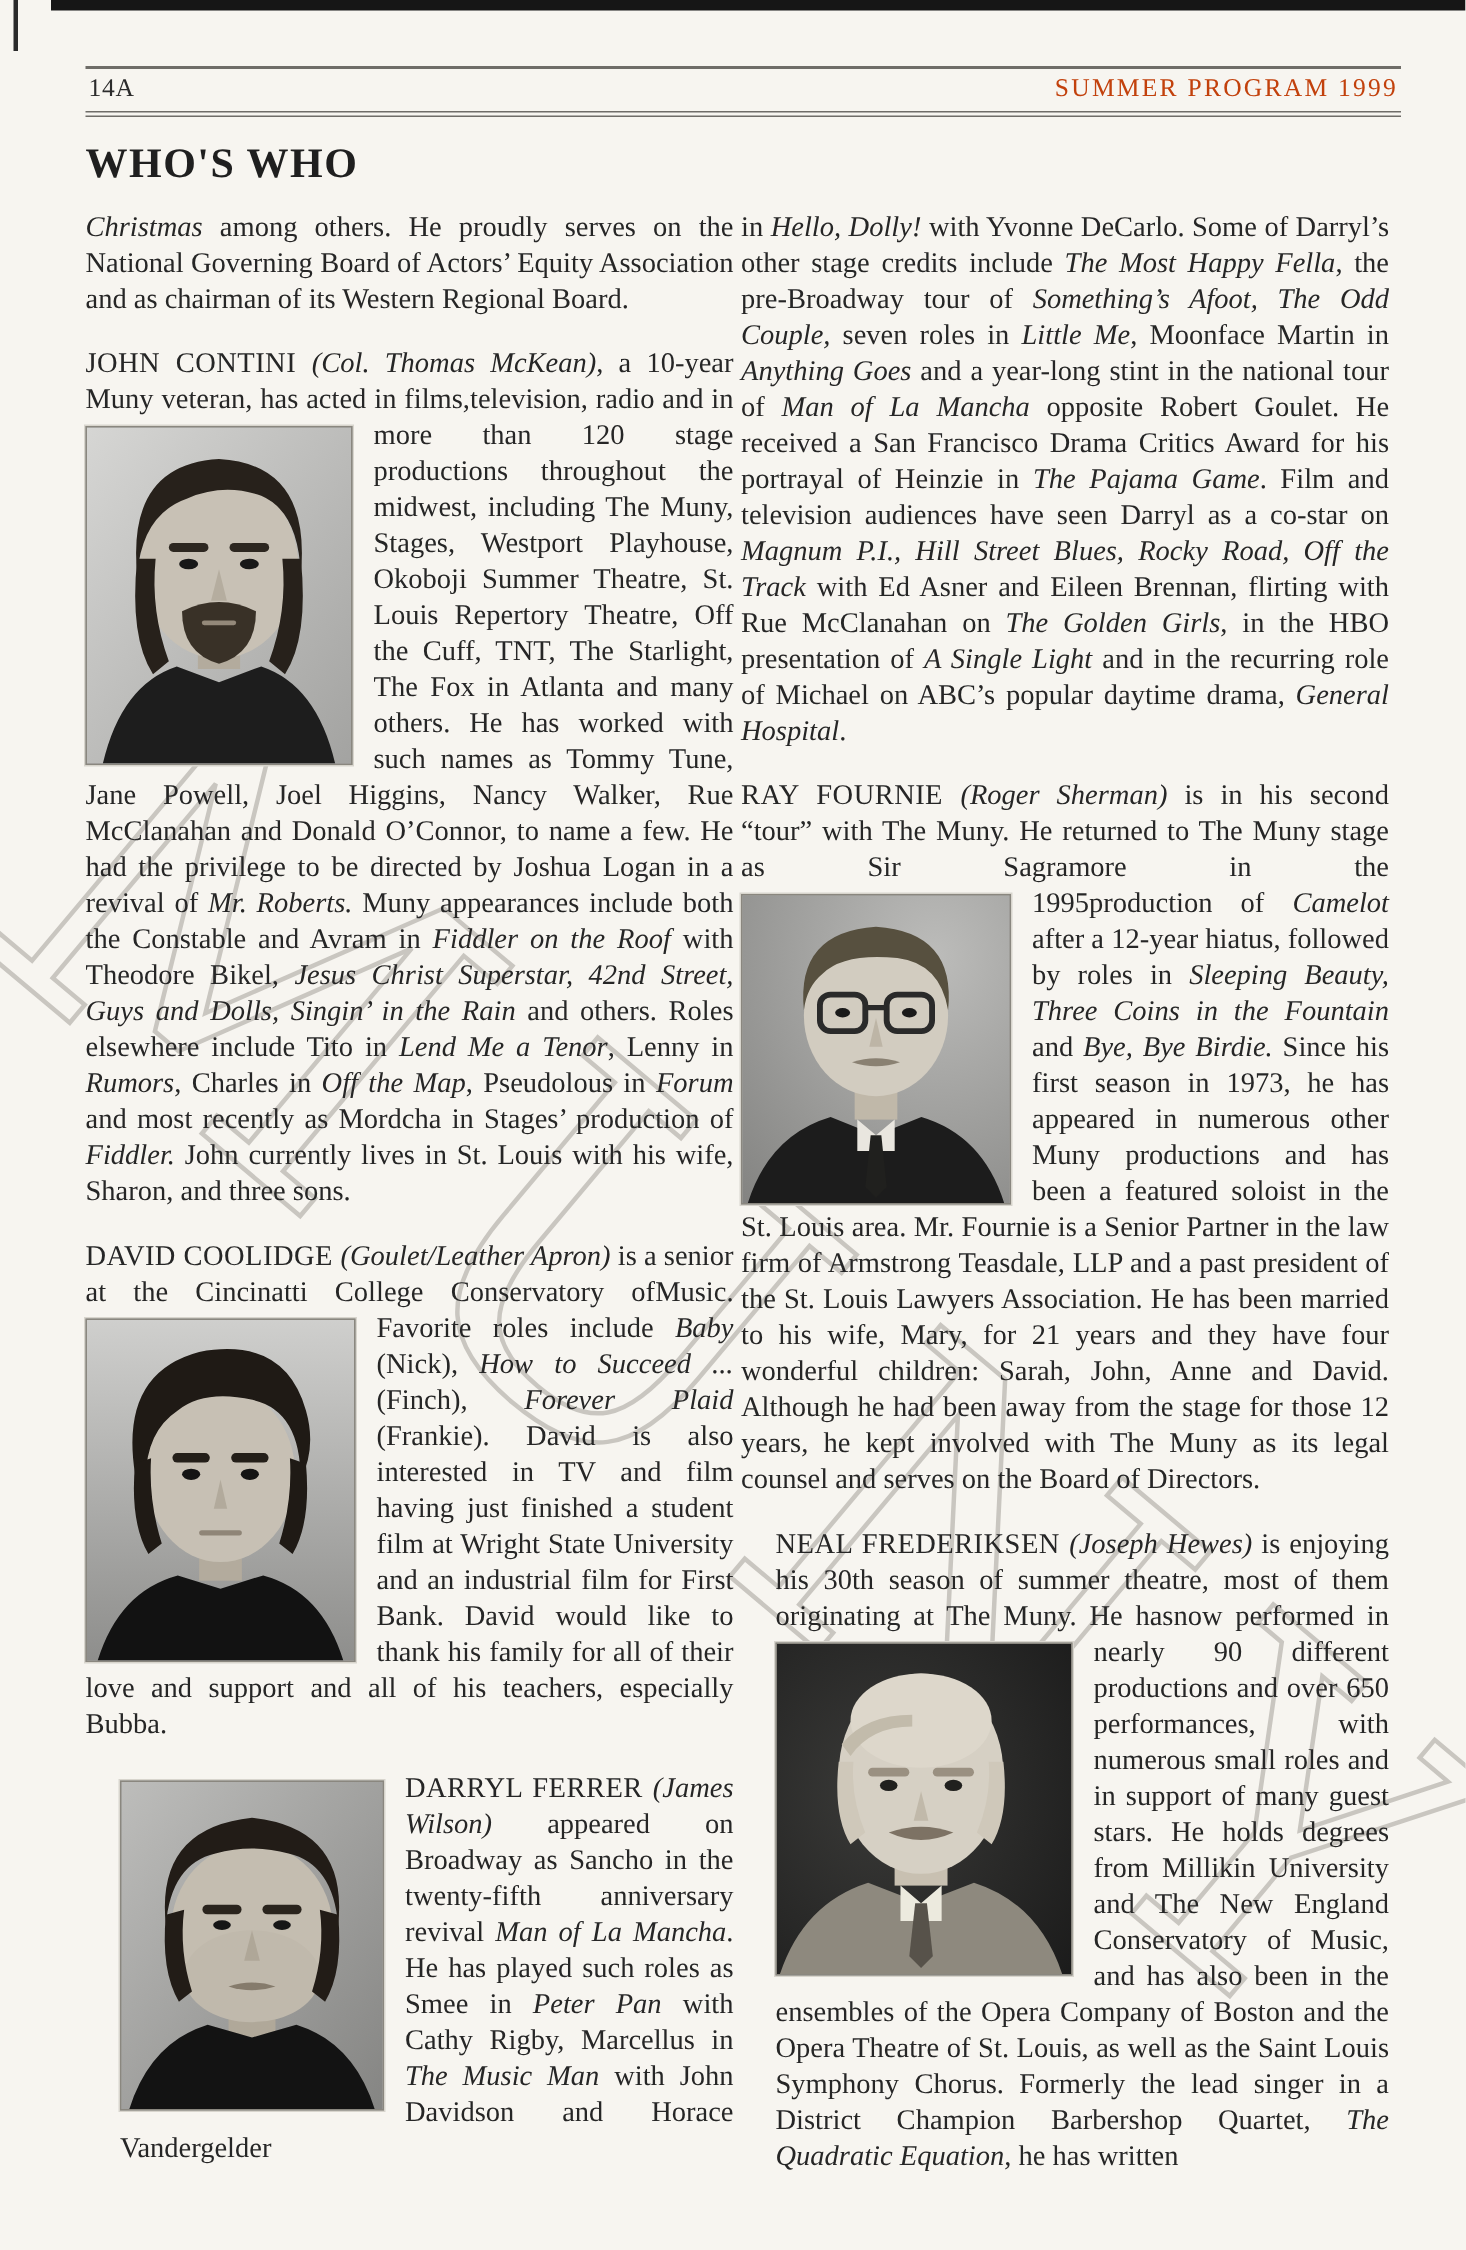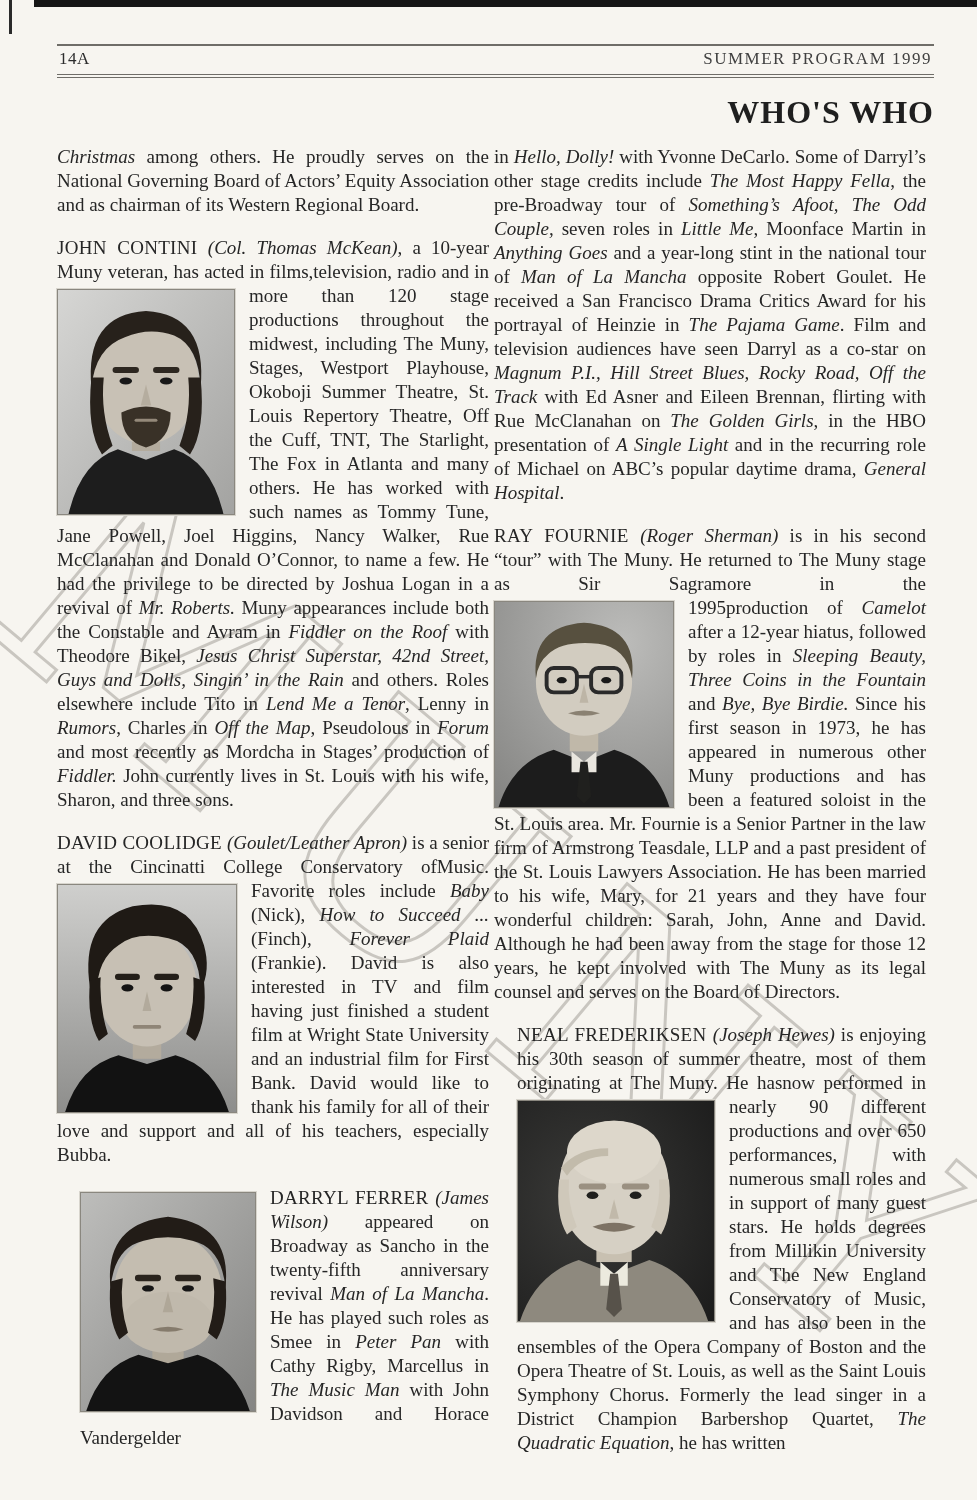--- a/index.html
+++ b/index.html
@@ -20,23 +20,23 @@
   }
   
   .header-bar{
     border-top:2px solid #6f6d68;
     border-bottom:4px double #6f6d68;
     padding:3px 2px 5px 2px;
     display:flex;justify-content:space-between;align-items:flex-end;
     position:relative;z-index:2;
   }
   .page-number{font-size:17px;letter-spacing:.5px;color:#2c2c2c;}
-  .header-right{font-size:17px;letter-spacing:1.5px;color:#404040;}
+  .header-right{font-size:17px;letter-spacing:1.5px;color:#c2410c;}
   .page-title{
-    text-align:right;font-weight:bold;font-size:32px;letter-spacing:1px;
+    text-align:left;font-weight:bold;font-size:28px;letter-spacing:1px;
     margin:16px 0 14px 0;color:#1f1f1f;position:relative;z-index:2;
   }
   
   .watermark{
     position:absolute;left:140px;top:430px;z-index:0;
     font-family:"DejaVu Serif",serif;
     font-size:300px;line-height:1;letter-spacing:45px;white-space:nowrap;
     color:#f7f5f0;
     -webkit-text-stroke:3px #c9c6c0;
     transform:rotate(40deg);transform-origin:0 0;

